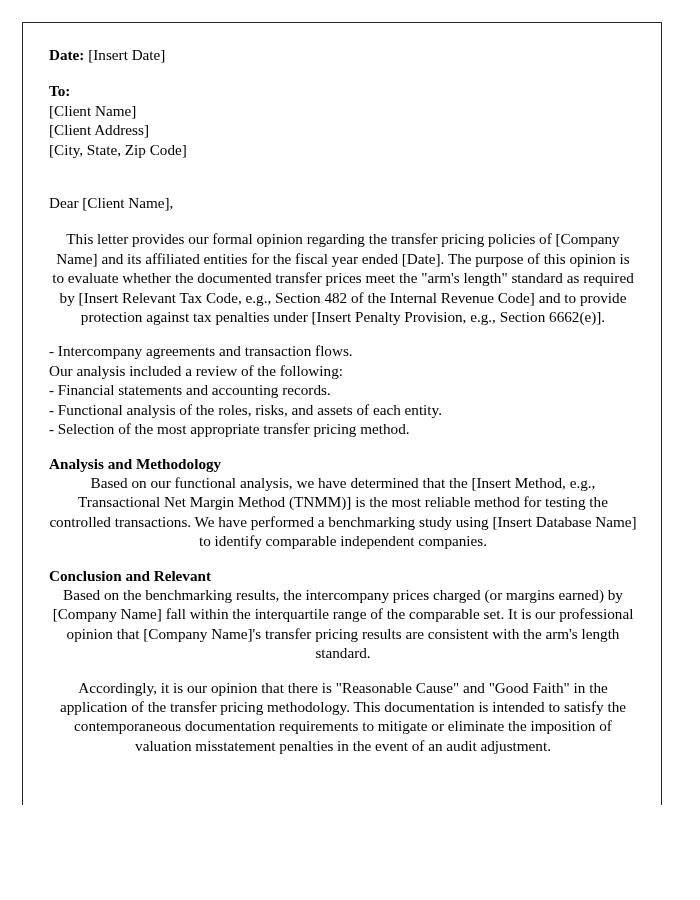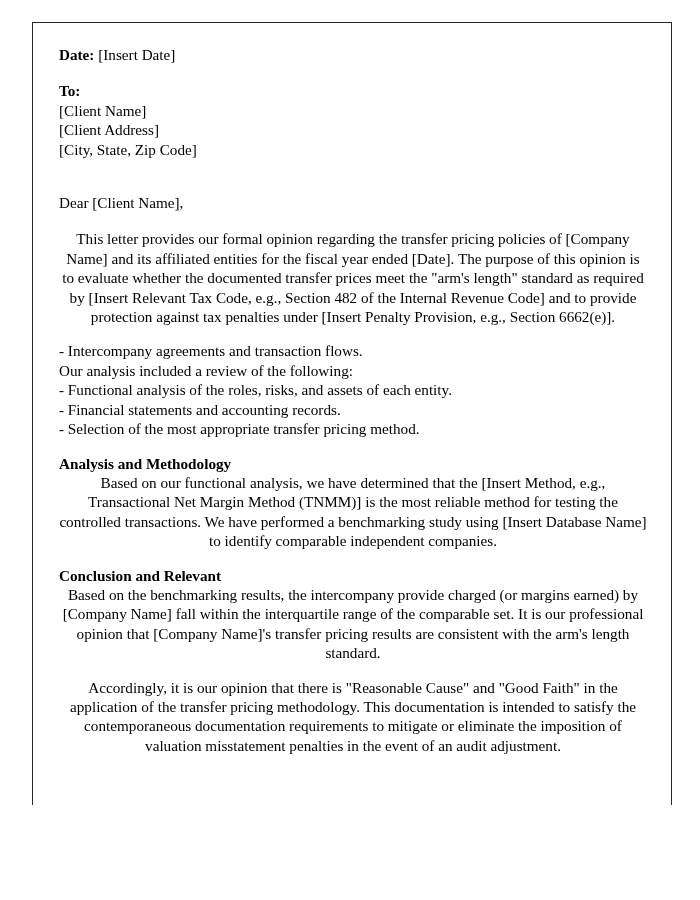--- a/index.html
+++ b/index.html
@@ -11,21 +11,21 @@
   body {
     width: 700px;
     height: 900px;
     position: relative;
     font-family: "Liberation Serif", "DejaVu Serif", serif;
     color: #000000;
     overflow: hidden;
   }
   .page-sheet {
     position: absolute;
-    left: 32px;
+    left: 22px;
     top: 22px;
     width: 640px;
     height: 783px;
     box-sizing: border-box;
     border-left: 1.3px solid #262626;
     border-right: 1.3px solid #262626;
     border-top: 1.3px solid #262626;
     border-bottom: none;
     background: #ffffff;
     overflow: hidden;
@@ -86,33 +86,33 @@
     <div class="blk">Dear [Client Name],</div>
 
     <div class="gap-md"></div>
 
     <p class="para">This letter provides our formal opinion regarding the transfer pricing policies of [Company Name] and its affiliated entities for the fiscal year ended [Date]. The purpose of this opinion is to evaluate whether the documented transfer prices meet the "arm's length" standard as required by [Insert Relevant Tax Code, e.g., Section 482 of the Internal Revenue Code] and to provide protection against tax penalties under [Insert Penalty Provision, e.g., Section 6662(e)].</p>
 
     <div class="gap-sm"></div>
 
     <div class="blk">- Intercompany agreements and transaction flows.</div>
     <div class="blk">Our analysis included a review of the following:</div>
+    <div class="blk">- Financial statements and accounting records.</div>
     <div class="blk">- Functional analysis of the roles, risks, and assets of each entity.</div>
-    <div class="blk">- Financial statements and accounting records.</div>
     <div class="blk">- Selection of the most appropriate transfer pricing method.</div>
 
     <div class="gap-sm"></div>
 
     <div class="heading">Analysis and Methodology</div>
     <p class="para">Based on our functional analysis, we have determined that the [Insert Method, e.g., Transactional Net Margin Method (TNMM)] is the most reliable method for testing the controlled transactions. We have performed a benchmarking study using [Insert Database Name] to identify comparable independent companies.</p>
 
     <div class="gap-sm"></div>
 
     <div class="heading">Conclusion and Relevant</div>
-    <p class="para">Based on the benchmarking results, the intercompany provide charged (or margins earned) by [Company Name] fall within the interquartile range of the comparable set. It is our professional opinion that [Company Name]'s transfer pricing results are consistent with the arm's length standard.</p>
+    <p class="para">Based on the benchmarking results, the intercompany prices charged (or margins earned) by [Company Name] fall within the interquartile range of the comparable set. It is our professional opinion that [Company Name]'s transfer pricing results are consistent with the arm's length standard.</p>
 
     <div class="gap-sm"></div>
 
     <p class="para">Accordingly, it is our opinion that there is "Reasonable Cause" and "Good Faith" in the application of the transfer pricing methodology. This documentation is intended to satisfy the contemporaneous documentation requirements to mitigate or eliminate the imposition of valuation misstatement penalties in the event of an audit adjustment.</p>
 
     <div class="gap-sm"></div>
 
   </div>
 </div>
 

